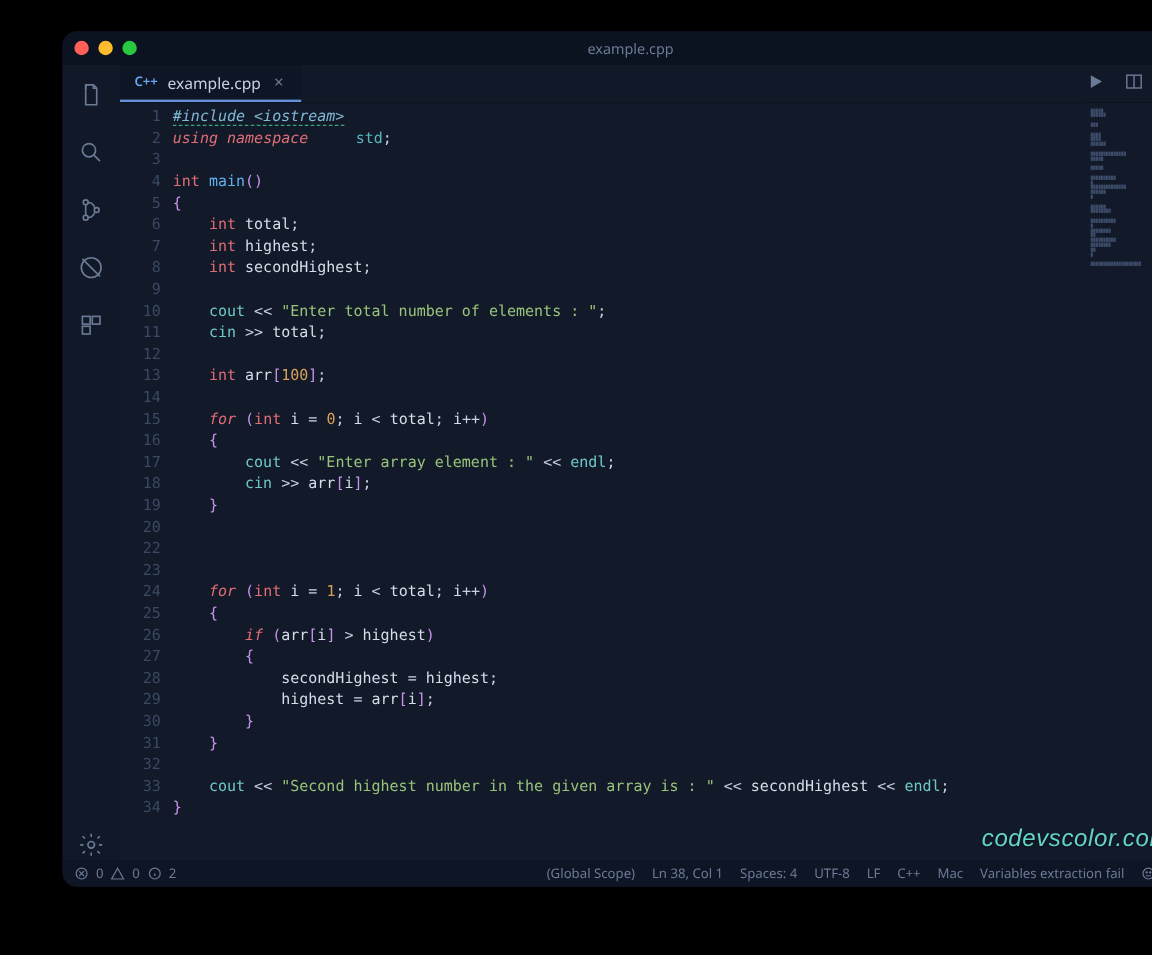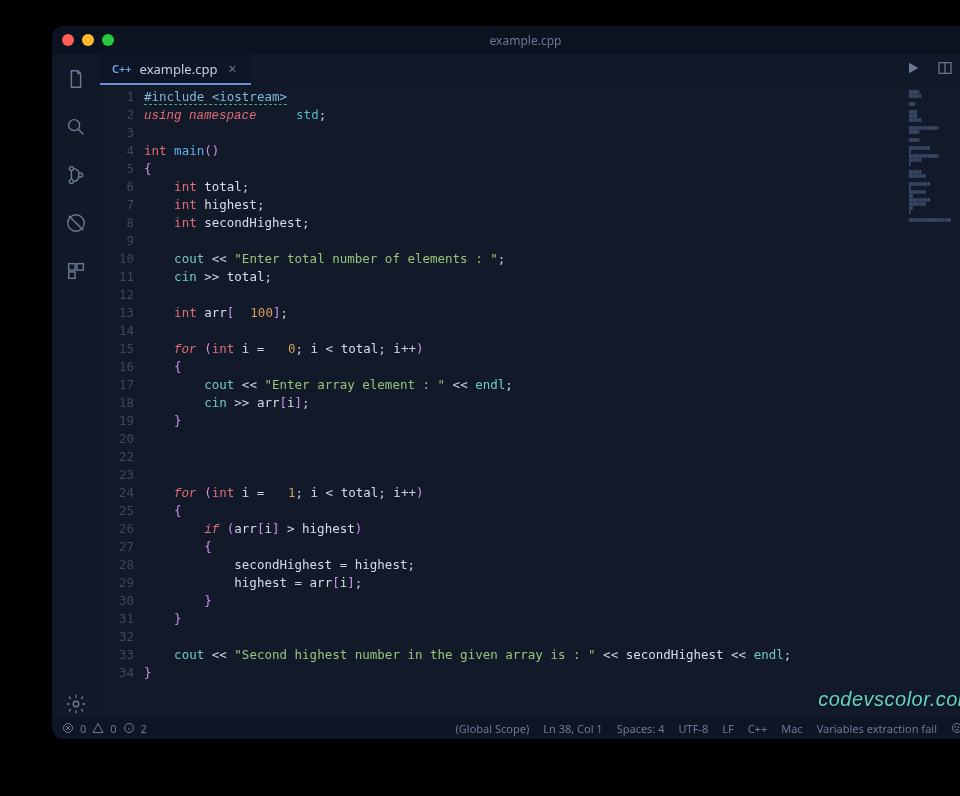--- a/index.html
+++ b/index.html
@@ -147,27 +147,27 @@
     text-align:right;
     padding-right:10px;
     color:var(--gutter);
     user-select:none;
     flex:0 0 44px;
   }
   .code{
     white-space:pre;
     color:var(--id);
   }
-  .pre{color:var(--kw-pre);margin-top:36px;}
-  .kw{color:var(--kw);font-style:italic;font-family:Liberation Mono, monospace;}
+  .pre{color:var(--kw-pre);font-style:italic;margin-top:36px;}
+  .kw{color:var(--kw);font-style:italic;}
   .ns{color:var(--ns);margin-left:32px;}
   .ty{color:var(--type);}
   .fn{color:var(--func);}
   .str{color:var(--str);}
-  .num{color:var(--num);margin-left:16px;}
+  .num{color:var(--num);}
   .op{color:var(--op);}
   .br{color:var(--purple);}
   .vid{color:var(--id);}
   .endlc{color:var(--teal);}
   .underwave{border-bottom:1px dashed #3fa37a;}
 
   .minimap{
     width:96px;
     background:var(--editor);
     position:relative;

